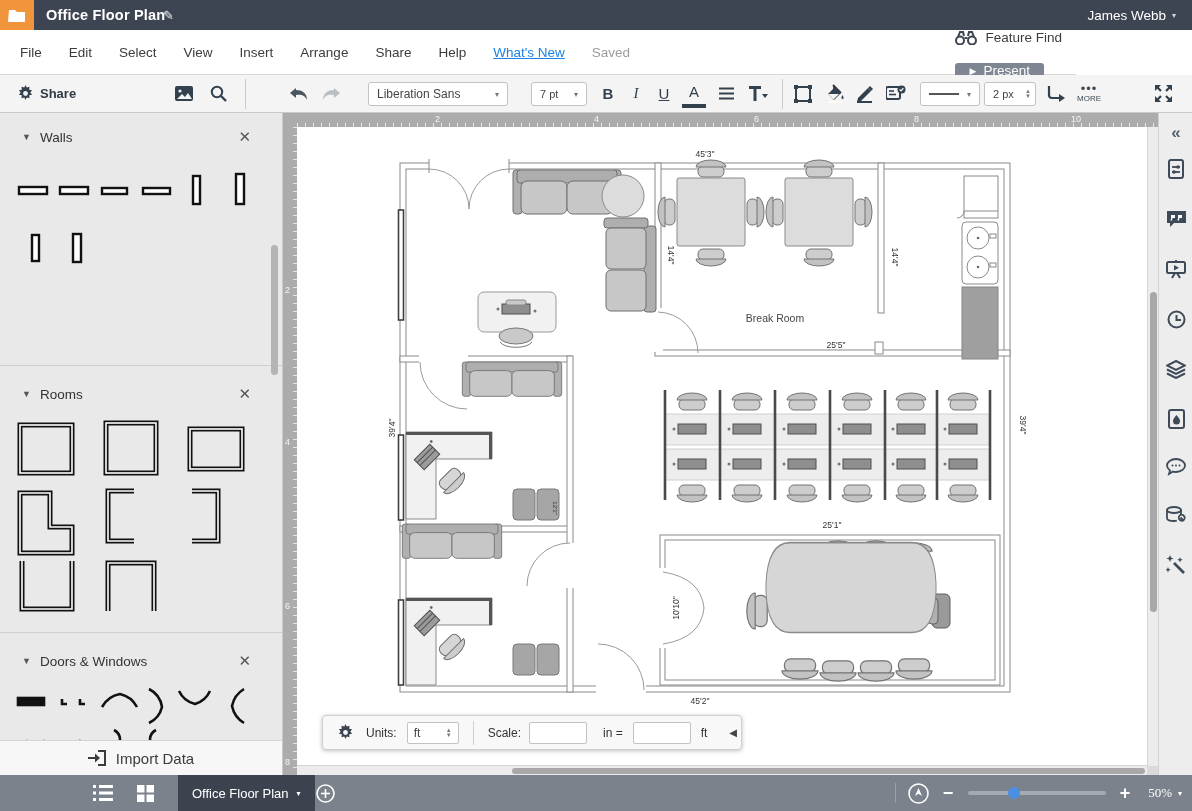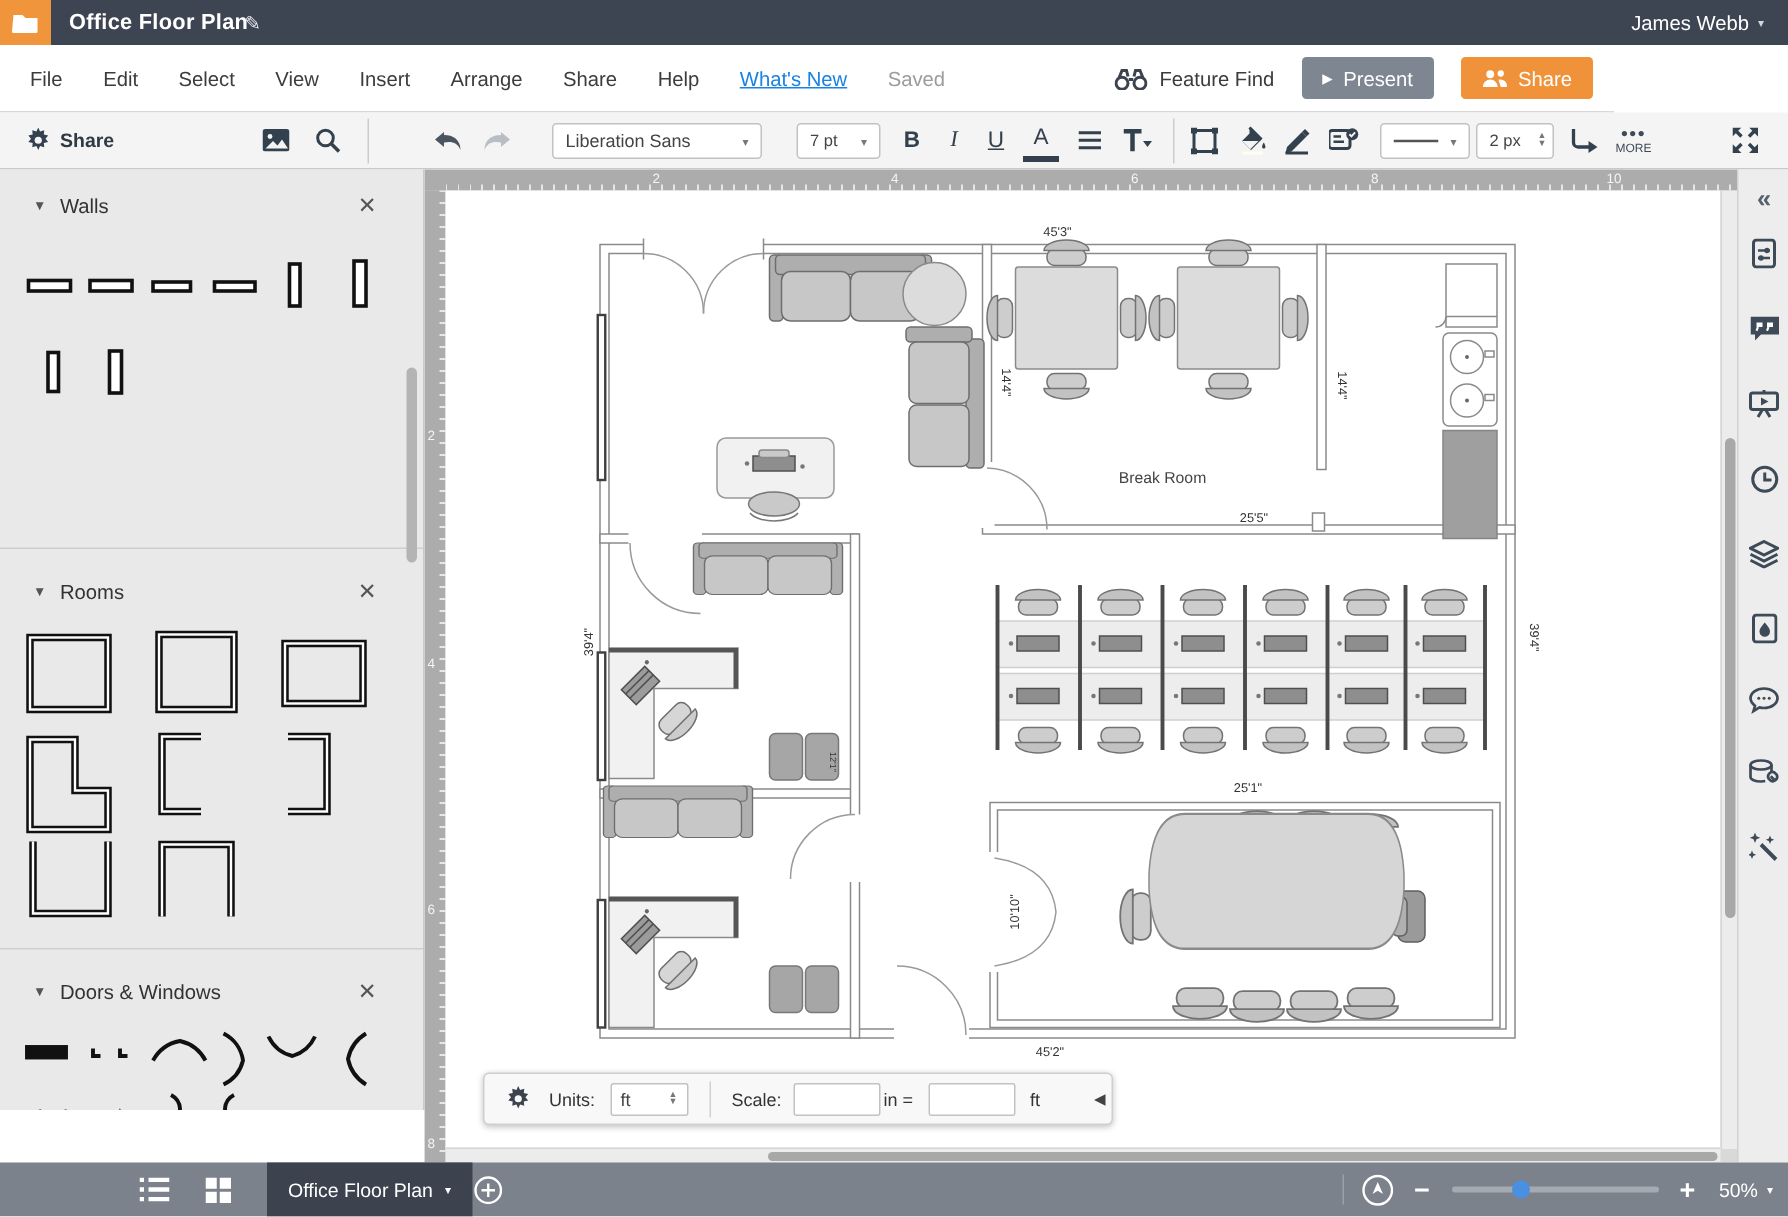--- a/index.html
+++ b/index.html
@@ -15,21 +15,21 @@
   .title-edit { position:absolute; top:0; height:30px; display:flex; align-items:center; color:#e9edf2; font-size:13px; }
   .user-menu { position:absolute; right:16px; top:0; height:30px; display:flex; align-items:center; gap:6px; color:#fff; font-size:13.5px; }
   .caret-down { font-size:8px; color:#cfd6dd; }
 
   
   .menubar { position:absolute; left:0; top:30px; width:1076px; height:45px; background:#fff; border-bottom:1px solid #d8d8d8; }
   .menu-items { position:absolute; left:20px; top:0; height:44px; display:flex; align-items:center; gap:27px; font-size:13.5px; color:#3c3c3c; }
   .menu-item { cursor:default; }
   .whats-new { color:#1a82e2; text-decoration:underline; }
   .saved-label { color:#9c9c9c; }
-  .menubar-right { position:absolute; right:14px; top:0; height:44px; display:flex; align-items:center; gap:18px; }
+  .menubar-right { position:absolute; right:14px; top:0; height:44px; display:flex; align-items:flex-start; gap:18px;flex-direction:column; }
   .feature-find { display:flex; align-items:center; gap:8px; font-size:13.5px; color:#3c3c3c; }
   .btn { height:28px; border-radius:3px; display:flex; align-items:center; justify-content:center; gap:7px; color:#fff; font-size:13.5px; padding:0 14px; cursor:pointer; border:none; }
   .btn-present { background:#7d8691; }
   .btn-share { background:#f0923a; }
   .play-glyph { font-size:9px; }
 
   
   .toolbar { position:absolute; left:0; top:75px; width:1192px; height:38px; background:#f4f4f4; border-bottom:1px solid #c9c9c9; }
   .tb-sep { position:absolute; top:4px; width:1px; height:30px; background:#cccccc; }
   .tb-icon { position:absolute; top:0; height:37px; display:flex; align-items:center; justify-content:center; color:#3e4a57; }
@@ -74,21 +74,21 @@
 
   
   .right-rail { position:absolute; right:0; top:113px; width:34px; height:662px; background:#ededed; border-left:1px solid #d2d2d2; }
   .rail-icon { position:absolute; left:0; width:34px; height:24px; display:flex; align-items:center; justify-content:center; color:#3e4a57; cursor:pointer; }
   .rail-collapse { font-size:17px; color:#55616d; font-weight:bold; }
 
   
   .statusbar { position:absolute; left:0; top:775px; width:1192px; height:36px; background:#7b828b; }
   .sb-icon { position:absolute; top:0; height:36px; display:flex; align-items:center; justify-content:center; color:#fff; cursor:pointer; }
   .page-tab { position:absolute; left:178px; top:0; height:36px; background:#3c434e; color:#fff; font-size:13px; display:flex; align-items:center; gap:8px; padding:0 14px; cursor:pointer; }
-  .zoom-label { position:absolute; right:10px; top:0; height:36px; display:flex; align-items:center; gap:6px; color:#fff; font-size:13px; cursor:pointer; }
+  .zoom-label { position:absolute; right:10px; top:0; height:36px; display:flex; align-items:center; gap:6px; color:#fff; font-size:13px; cursor:pointer;font-family:Liberation Serif, serif; }
   .slider-track { position:absolute; left:968px; top:16px; width:138px; height:4px; background:#a4aab2; border-radius:2px; }
   .slider-thumb { position:absolute; left:40px; top:-4px; width:12px; height:12px; border-radius:50%; background:#4a90e2; }
   .sb-divider { position:absolute; left:895px; top:8px; width:1px; height:20px; background:#99a0a8; }
   .sb-sign { font-size:18px; font-weight:bold; }
 
   svg { display:block; }
   svg text { font-family:"Liberation Sans", sans-serif; }
 </style>
 </head>
 <body>
@@ -346,20 +346,28 @@
         <path d="M8,72 a12,12 0 0 1 9,-8 a12,12 0 0 1 8,8 a12,12 0 0 1 9,-8 a12,12 0 0 1 8,8" transform="translate(0,-2)"></path>
         <path d="M50,64 a12,12 0 0 0 9,8 a12,12 0 0 0 8,-8 a12,12 0 0 0 9,8 a12,12 0 0 0 8,-8" transform="translate(3,0)"></path>
         <path d="M104,56 a11,11 0 0 1 6,9 a11,11 0 0 1 -6,9 a11,11 0 0 1 6,9" transform="translate(0,-5)"></path>
         <path d="M146,56 a11,11 0 0 0 -6,9 a11,11 0 0 0 6,9 a11,11 0 0 0 -6,9" transform="translate(0,-5)"></path>
       </g>
     </svg>
 
     <div class="sb-scroll"></div>
   </div>
 
+  <div class="import-bar">
+    <svg width="18" height="16" viewBox="0 0 18 16">
+      <path d="M10,1 h7 v14 h-7" fill="none" stroke="#3c3c3c" stroke-width="2"></path>
+      <line x1="0" y1="8" x2="11" y2="8" stroke="#3c3c3c" stroke-width="2"></line>
+      <path d="M7,3.5 L12,8 l-5,4.5 z" fill="#3c3c3c"></path>
+    </svg>
+    <span>Import Data</span>
+  </div>
 
   <div class="canvas-area">
     <div class="hruler">
       <span class="ruler-num" style="left:152px;top:1px;">2</span>
       <span class="ruler-num" style="left:311px;top:1px;">4</span>
       <span class="ruler-num" style="left:471px;top:1px;">6</span>
       <span class="ruler-num" style="left:631px;top:1px;">8</span>
       <span class="ruler-num" style="left:788px;top:1px;">10</span>
     </div>
     <div class="vruler">
@@ -603,21 +611,21 @@
       <div class="up-box" style="width:52px;margin-left:10px;padding:0 6px;justify-content:space-between;">
         <span>ft</span>
         <span class="spinner">
             <span>▲</span>
             <span>▼</span>
           </span>
       </div>
       <div class="up-div"></div>
       <span class="up-label">Scale:</span>
       <input class="up-box" style="width: 58px; margin-left: 8px;">
-      <span class="up-label" style="margin-left:2px;">in =</span>
+      <span class="up-label" style="margin-left:16px;">in =</span>
       <input class="up-box" style="width: 58px; margin-left: 10px;">
       <span class="up-label" style="margin-left:10px;">ft</span>
       <span class="up-collapse">◀</span>
     </div>
 
     <div class="vscroll">
         <div class="vthumb"></div>
       </div>
     <div class="hscroll">
         <div class="hthumb"></div>

